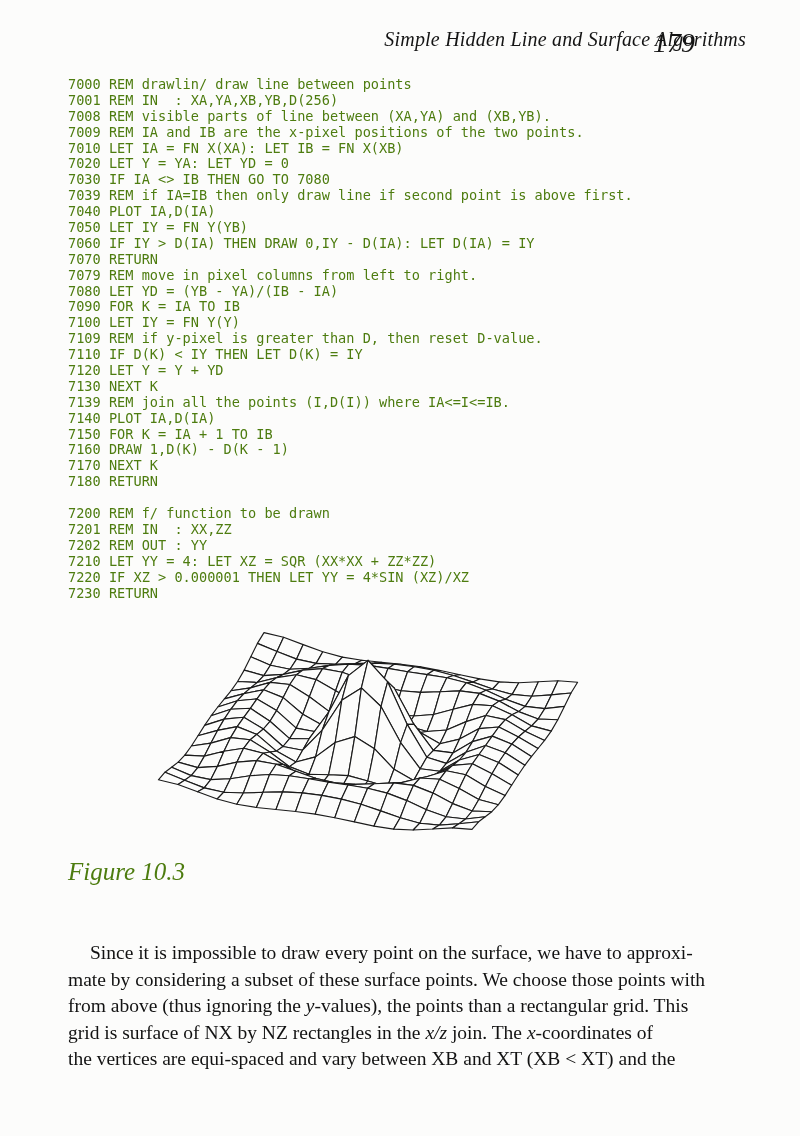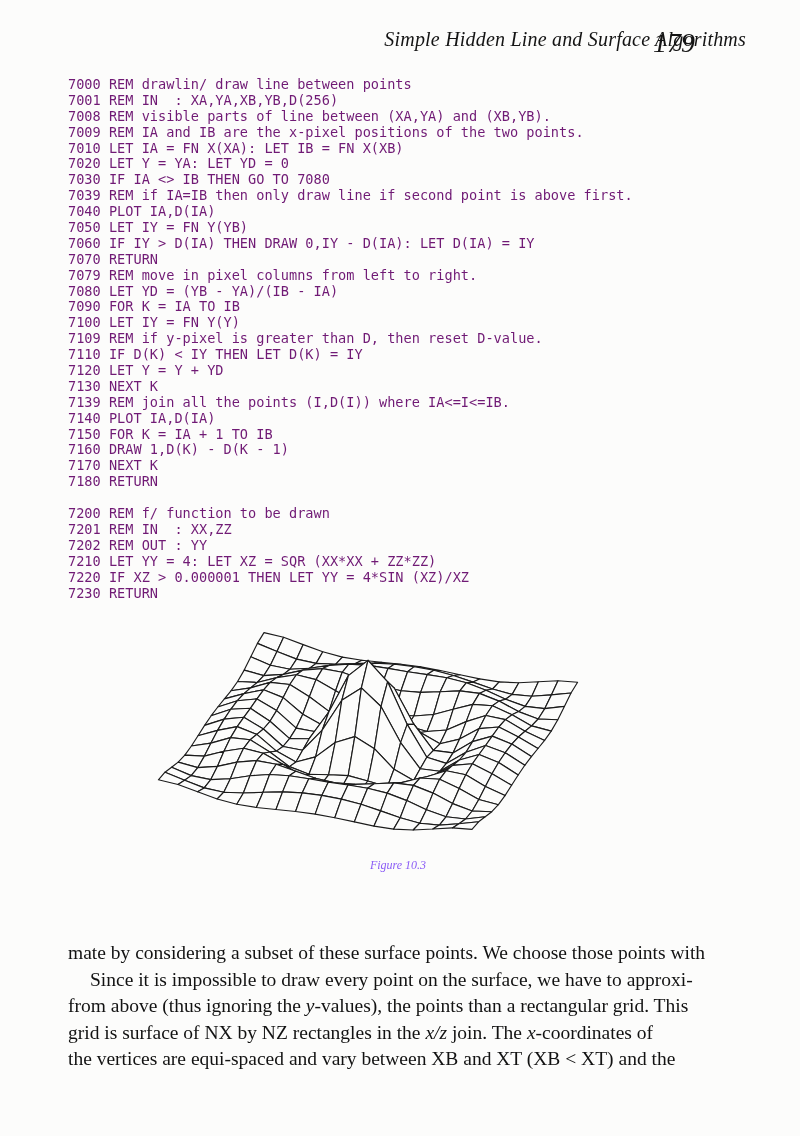--- a/index.html
+++ b/index.html
@@ -14,30 +14,30 @@
     position:absolute;left:0;top:28px;width:746px;text-align:right;
     font-style:italic;font-size:20px;letter-spacing:.2px;color:#141414;
   }
   .page-number{
     position:absolute;left:653px;top:27px;
     font-style:italic;font-size:28px;color:#141414;
   }
   .code-listing{
     position:absolute;left:68px;top:77px;width:672px;
     font-family:"DejaVu Sans Mono", monospace;
-    font-size:13.6px;line-height:15.9px;color:#701a75;
+    font-size:13.6px;line-height:15.9px;color:#4d7c0f;
     white-space:pre;
   }
   .code-line{height:15.9px;}
   .figure-wrap{position:absolute;left:152px;top:616px;width:440px;height:242px;}
   .figure-wrap svg{display:block;}
   .figure-wrap polygon{fill:#fcfcfb;stroke:#1b1b1b;stroke-width:1.15;stroke-linejoin:round;}
   .figure-caption{
-    position:absolute;left:68px;top:858px;width:660px;text-align:center;
-    font-style:italic;font-size:12px;color:#8b5cf6;
+    position:absolute;left:68px;top:858px;width:660px;text-align:left;
+    font-style:italic;font-size:25px;color:#4d7c0f;
   }
   .body-paragraph{
     position:absolute;left:68px;top:940px;width:690px;
     font-size:19.5px;line-height:26.5px;color:#121212;
     white-space:nowrap;
   }
   .para-line{height:26.5px;}
   .para-line.indent{padding-left:22px;}
   .it{font-style:italic;}
 </style>
@@ -309,20 +309,20 @@
         <polygon points="320.2,195.0 339.8,195.7 333.2,200.8 313.6,203.0"></polygon>
         <polygon points="287.4,209.1 307.0,207.7 300.4,211.9 280.8,213.0"></polygon>
         <polygon points="313.6,203.0 333.2,200.8 326.6,205.8 307.0,207.7"></polygon>
         <polygon points="307.0,207.7 326.6,205.8 320.0,213.4 300.4,211.9"></polygon>
       </svg>
   </div>
 
   <div class="figure-caption">Figure 10.3</div>
 
   <div class="body-paragraph">
+      <div class="para-line indent"><span>Since it is impossible to draw every point on the surface, we have to approxi-</span></div>
       <div class="para-line"><span>mate by considering a subset of these surface points. We choose those points with</span></div>
-      <div class="para-line indent"><span>Since it is impossible to draw every point on the surface, we have to approxi-</span></div>
       <div class="para-line"><span>from above (thus ignoring the </span><span class="it">y</span><span>-values), the points than a rectangular grid. This</span></div>
       <div class="para-line"><span>grid is surface of NX by NZ rectangles in the </span><span class="it">x/z</span><span> join. The </span><span class="it">x</span><span>-coordinates of</span></div>
       <div class="para-line"><span>the vertices are equi-spaced and vary between XB and XT (XB &lt; XT) and the</span></div>
     </div>
 
 </div>
 
 </body></html>

